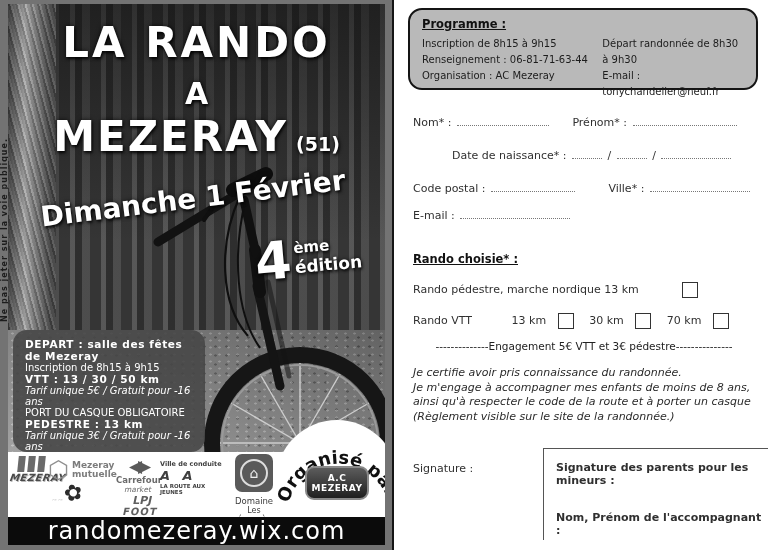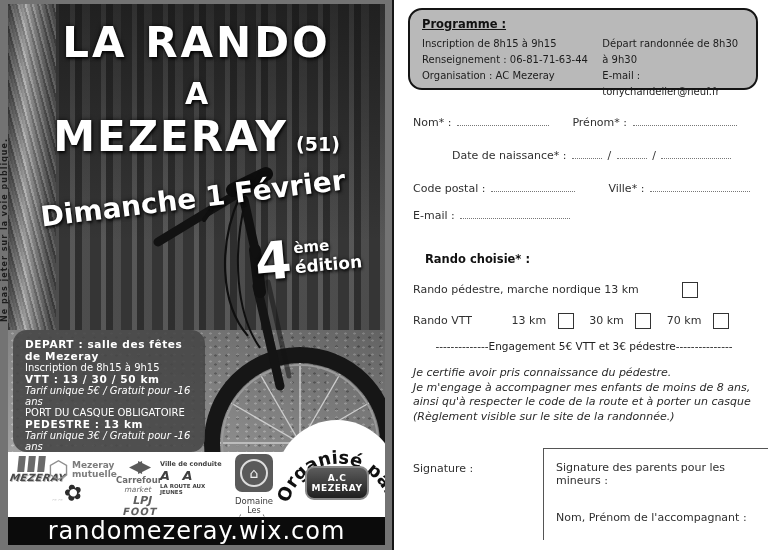--- a/index.html
+++ b/index.html
@@ -105,25 +105,25 @@
   .prog-cols{display:flex;}
   .prog-col{line-height:1.6;font-size:10px;color:#1c1c1c;}
   .prog-col.c1{width:56%;}
   .prog-col.c2{width:44%;}
 
   .row{position:absolute;white-space:nowrap;}
   .dotline{display:inline-block;border-bottom:1.5px dotted #777;height:11px;vertical-align:baseline;
       margin:0 2px;}
   .cbx{display:inline-block;width:16px;height:16px;border:1.5px solid #333;background:#fff;
       vertical-align:middle;box-sizing:border-box;}
-  .sec-title{font-weight:bold;font-size:11.5px;color:#111;margin-left:12px;}
+  .sec-title{font-weight:bold;text-decoration:underline;font-size:11.5px;color:#111;}
   .engage{position:absolute;left:0;top:340px;width:100%;text-align:center;font-size:10.5px;color:#222;}
   .certif{position:absolute;left:13px;top:366px;font-style:italic;font-size:11px;line-height:14.5px;color:#2a2a2a;}
   .parents-box{position:absolute;left:143px;top:448px;width:226px;height:92px;
-      border-top:1.5px solid #555;border-left:1.5px solid #555;box-sizing:border-box;padding:12px 0 0 12px;}
+      border-top:1.5px solid #555;border-left:1.5px solid #555;box-sizing:border-box;padding:12px 0 0 12px;font-weight:bold;}
   .parents-box .l2{margin-top:24px;}
 </style>
 </head>
 <body>
 
 <div class="page">
 
   <div class="poster">
     <div class="edge-note">Ne pas jeter sur la voie publique.</div>
 
@@ -308,21 +308,21 @@
       <span class="cbx" style="margin-left:8px;"></span>
       <span style="margin-left:12px;">30 km</span>
       <span class="cbx" style="margin-left:8px;"></span>
       <span style="margin-left:12px;">70 km</span>
       <span class="cbx" style="margin-left:8px;"></span>
     </div>
 
     <div class="engage">--------------Engagement 5€ VTT et 3€ pédestre---------------</div>
 
     <div class="certif">
-      <div>Je certifie avoir pris connaissance du pédestre.</div>
+      <div>Je certifie avoir pris connaissance du randonnée.</div>
       <div>Je m'engage à accompagner mes enfants de moins de 8 ans,</div>
       <div>ainsi qu'à respecter le code de la route et à porter un casque</div>
       <div>(Règlement visible sur le site de la randonnée.)</div>
     </div>
 
     <div class="row" style="left:13px;top:462px;">Signature :</div>
 
     <div class="parents-box">
       <div>Signature des parents pour les mineurs :</div>
       <div class="l2">Nom, Prénom de l'accompagnant :</div>

